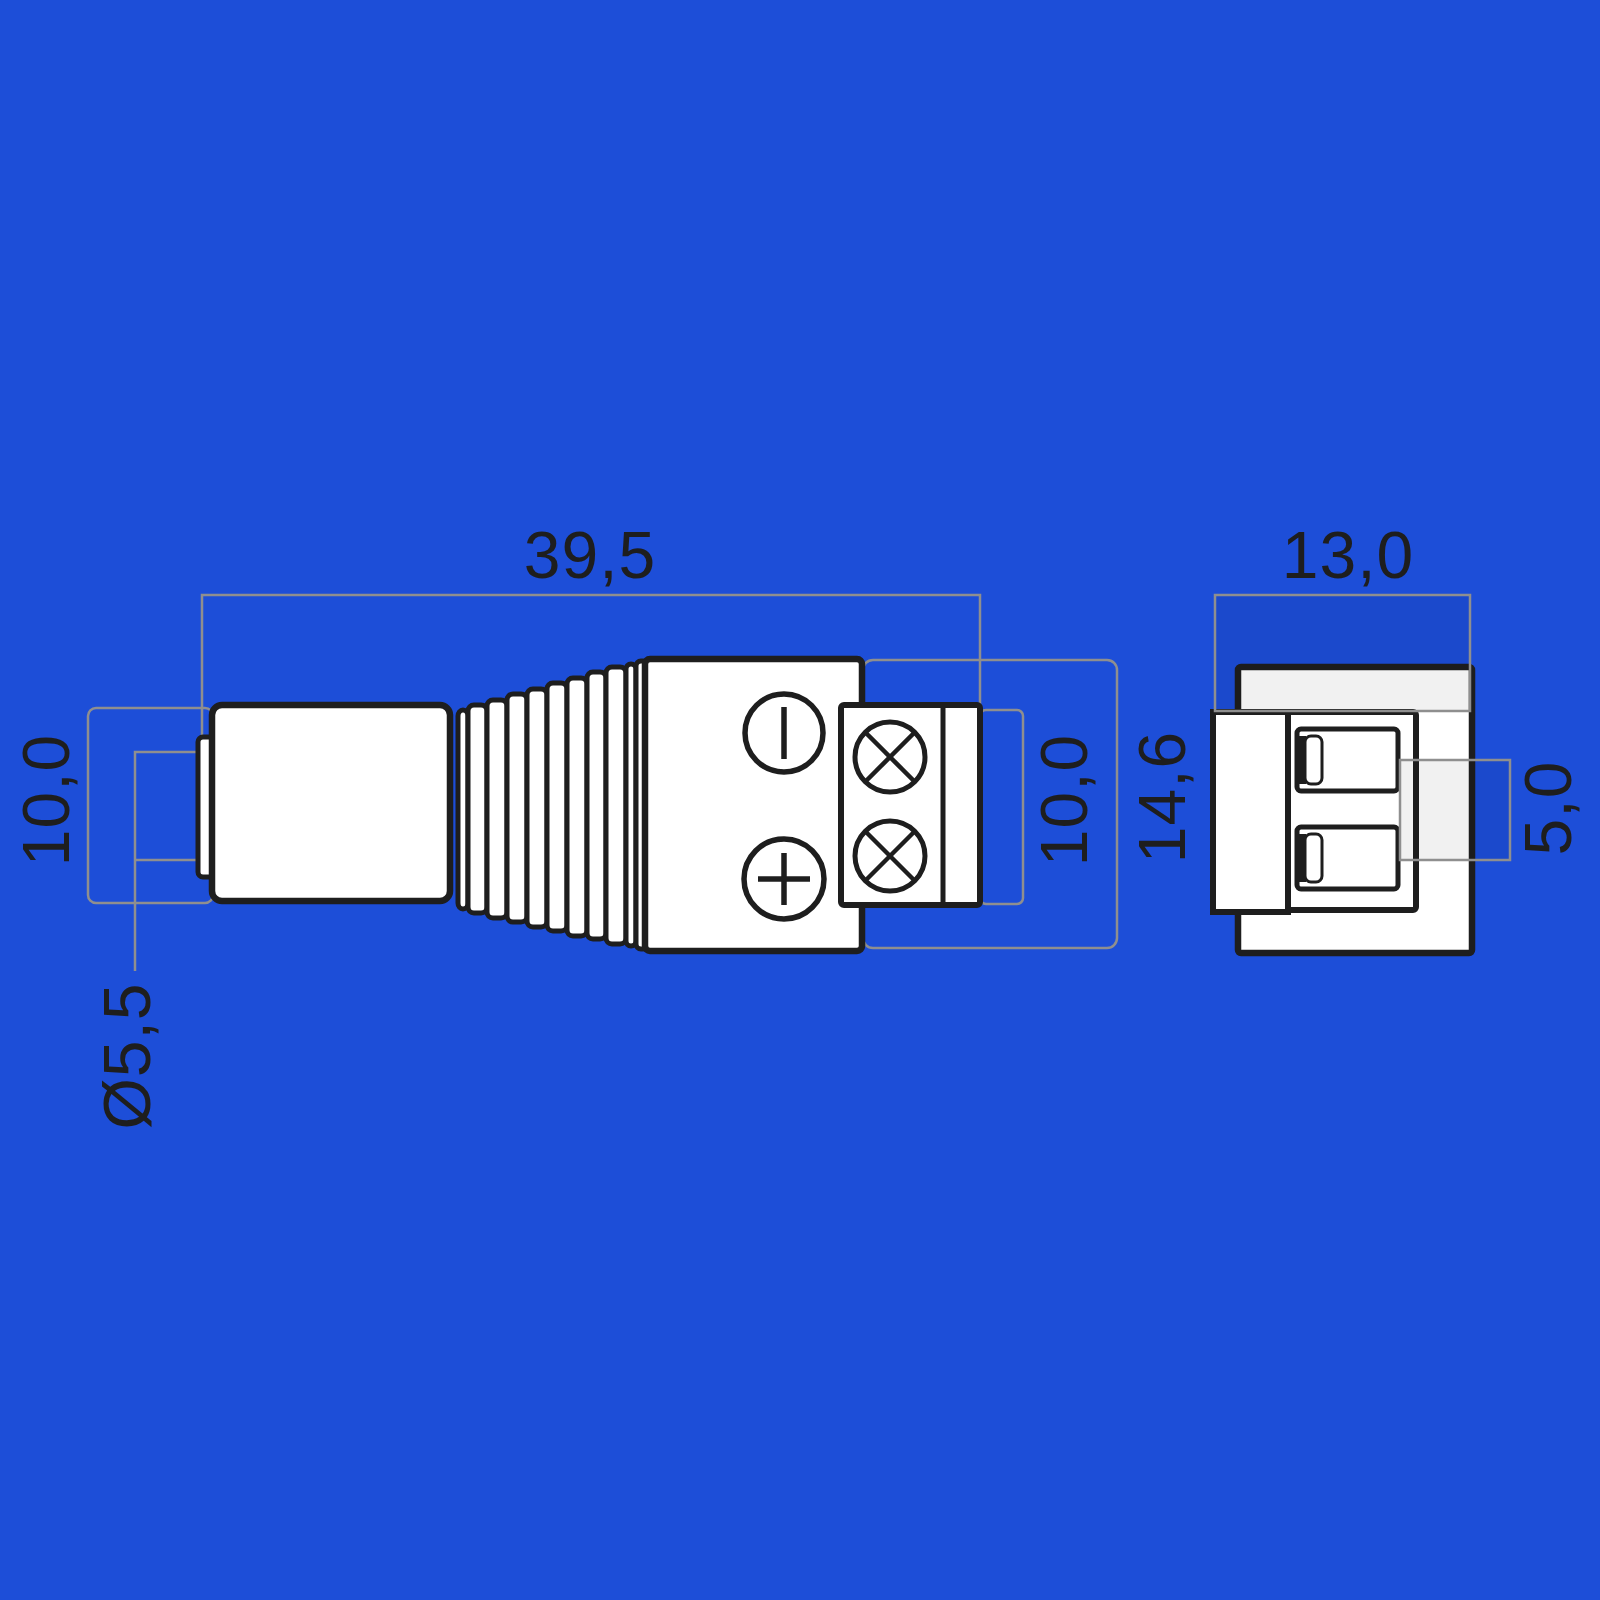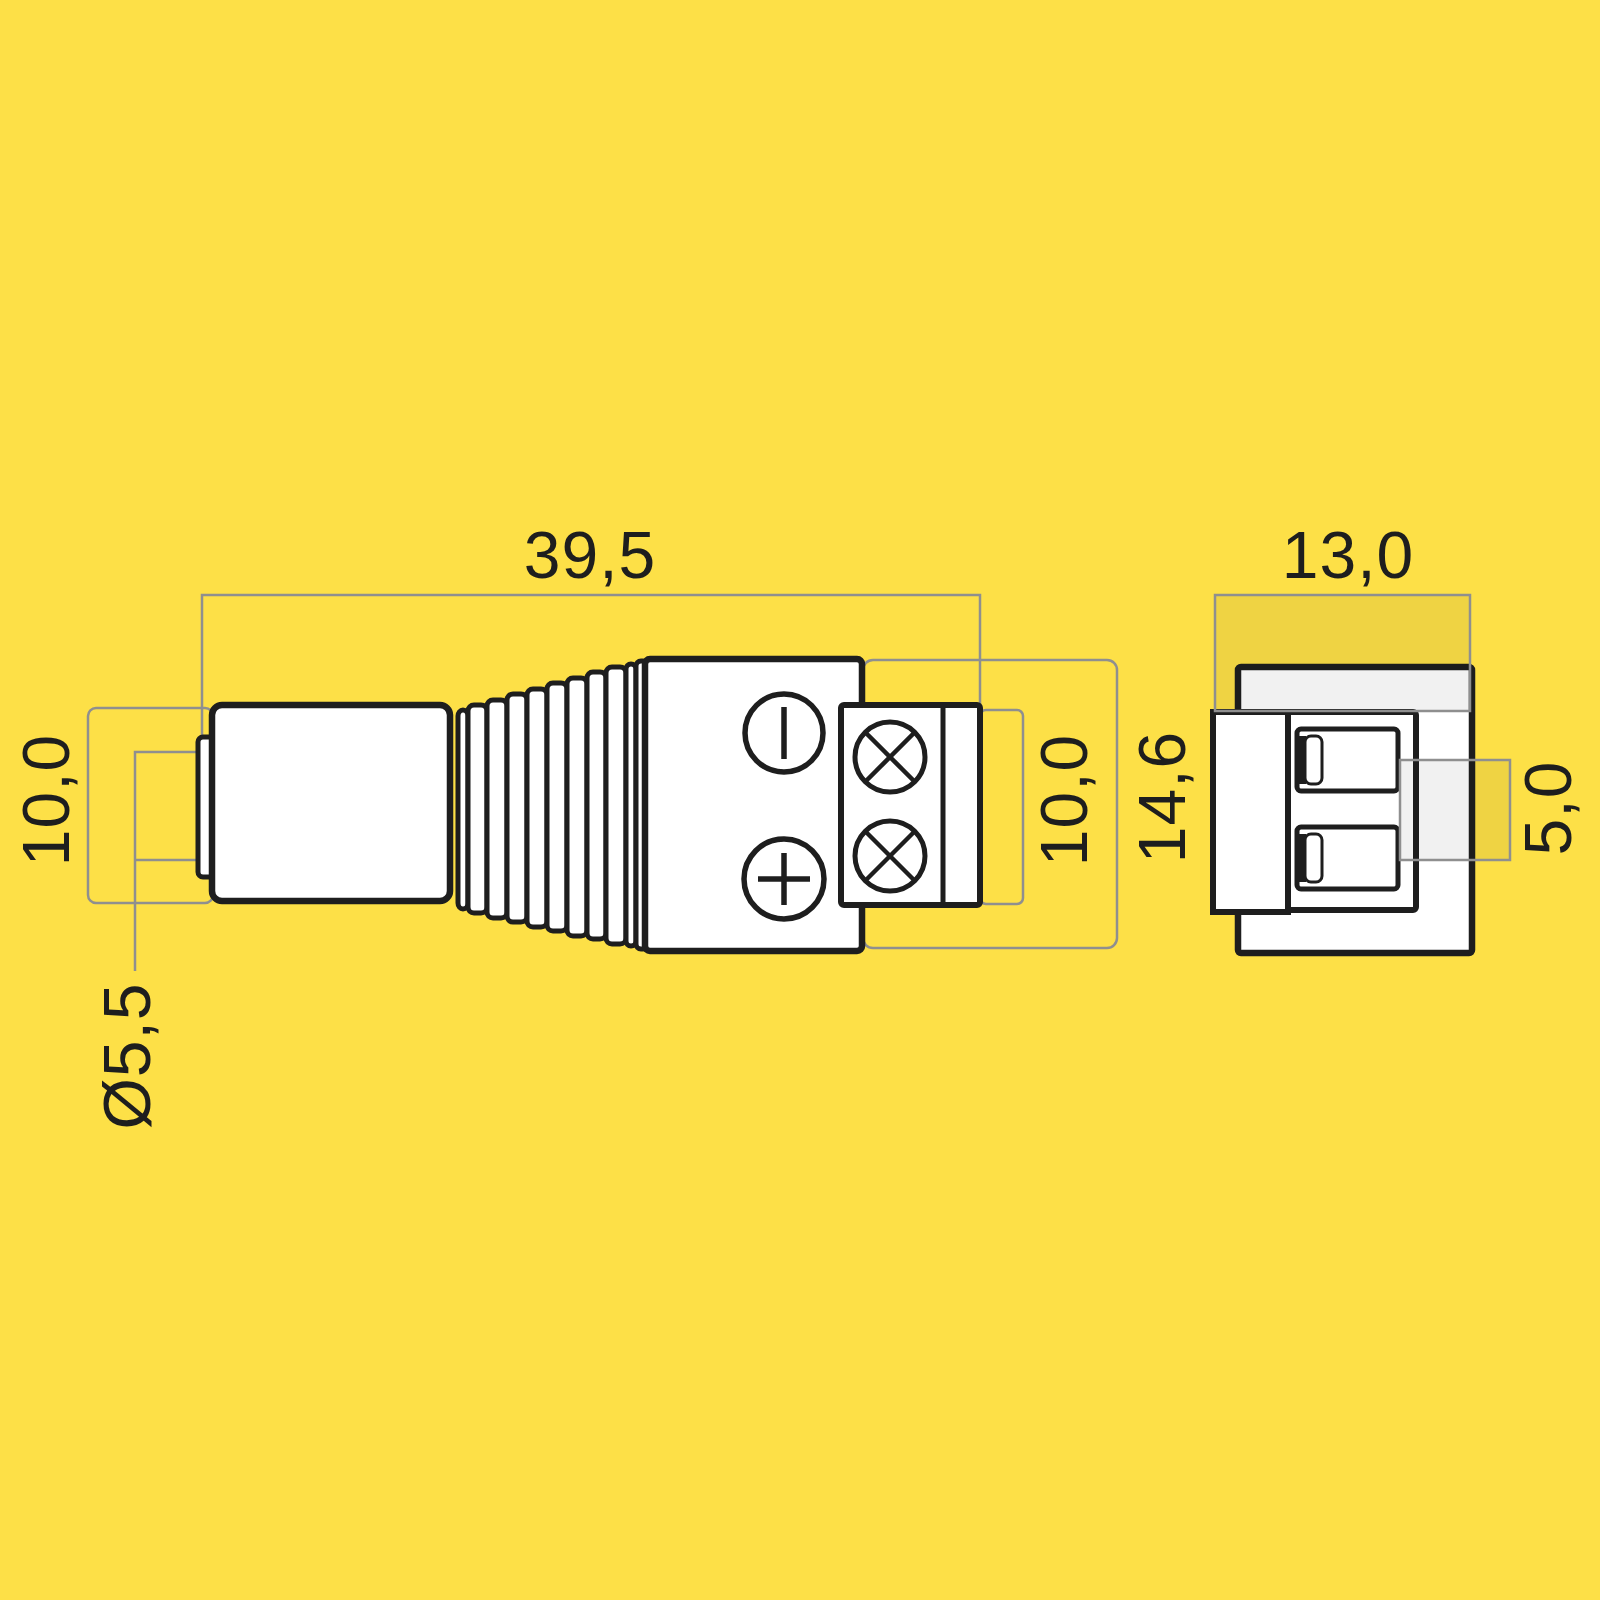--- a/index.html
+++ b/index.html
@@ -4,21 +4,21 @@
 <style>
   html, body {
     margin: 0;
     padding: 0;
     background: #ffffff;
   }
   .canvas {
     position: relative;
     width: 1600px;
     height: 1600px;
-    background: #fde047;
+    background: #1d4ed8;
     font-family: "Liberation Sans", sans-serif;
   }
   svg text {
     font-family: "Liberation Sans", sans-serif;
     font-size: 66px;
     fill: #1e1e1e;
     letter-spacing: 1px;
   }
   .outline { stroke: #1e1e1e; fill: #ffffff; }
   .dim { stroke: #8f8f8f; stroke-width: 2.5; fill: none; }

